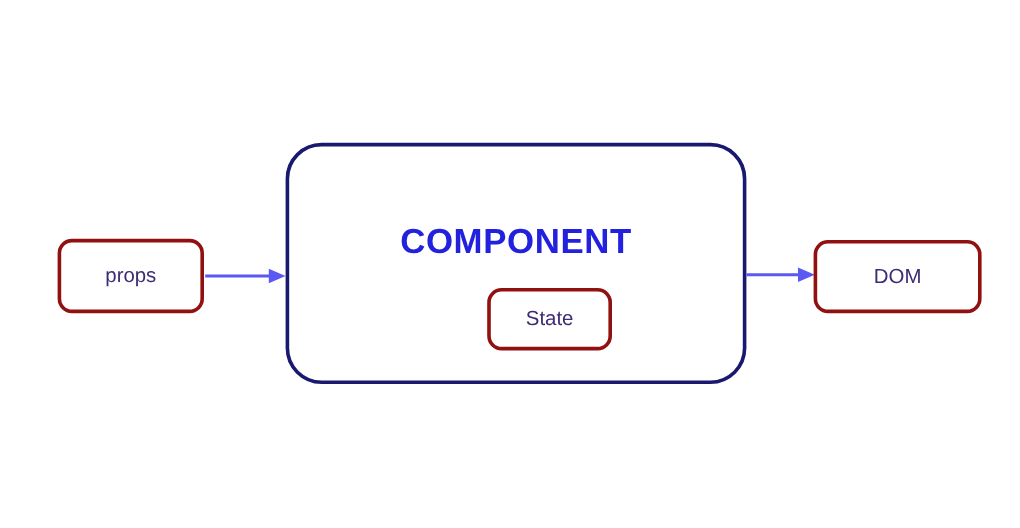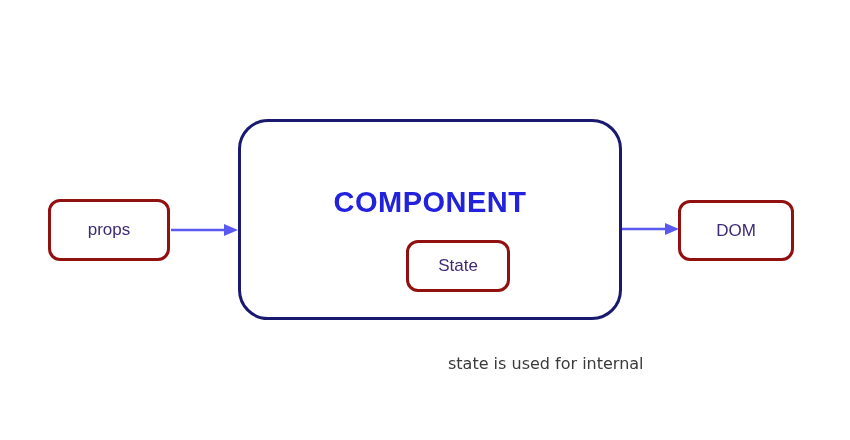--- a/index.html
+++ b/index.html
@@ -38,21 +38,21 @@
     border: 3px solid #911010;
     border-radius: 12px;
     background: #ffffff;
     display: flex;
     align-items: center;
     justify-content: center;
     font-size: 17px;
     color: #3d2b75;
   }
   .props-box { left: 48px;  top: 199px; width: 122px; height: 62px; }
-  .dom-box   { left: 678px; top: 200px; width: 116px; height: 61px; }
+  .dom-box   { left: 678px; top: 200px; width: 140px; height: 61px; }
   .state-box { left: 378px; top: 240px; width: 104px; height: 52px; margin-left: 28px; }
   .arrow-svg { position: absolute; display: block; }
   .arrow-props { left: 170px; top: 222px; }
   .arrow-dom   { left: 621px; top: 221px; }
   .caption {
     position: absolute;
     left: 448px;
     top: 353px;
     font-family: "DejaVu Sans", sans-serif;
     font-size: 16px;
@@ -85,16 +85,15 @@
   <svg class="arrow-svg arrow-dom" width="60" height="16" viewBox="0 0 60 16">
     <line x1="1" y1="8" x2="45" y2="8" stroke="#5a5af2" stroke-width="2.5"></line>
     <polygon points="44,2 58,8 44,14" fill="#5a5af2"></polygon>
   </svg>
 
   <div class="small-box dom-box">
     <span>DOM</span>
   </div>
 
   <div class="caption">
-    <div>state is used for internal</div>
   </div>
 
 </div>
 
 </body></html>

